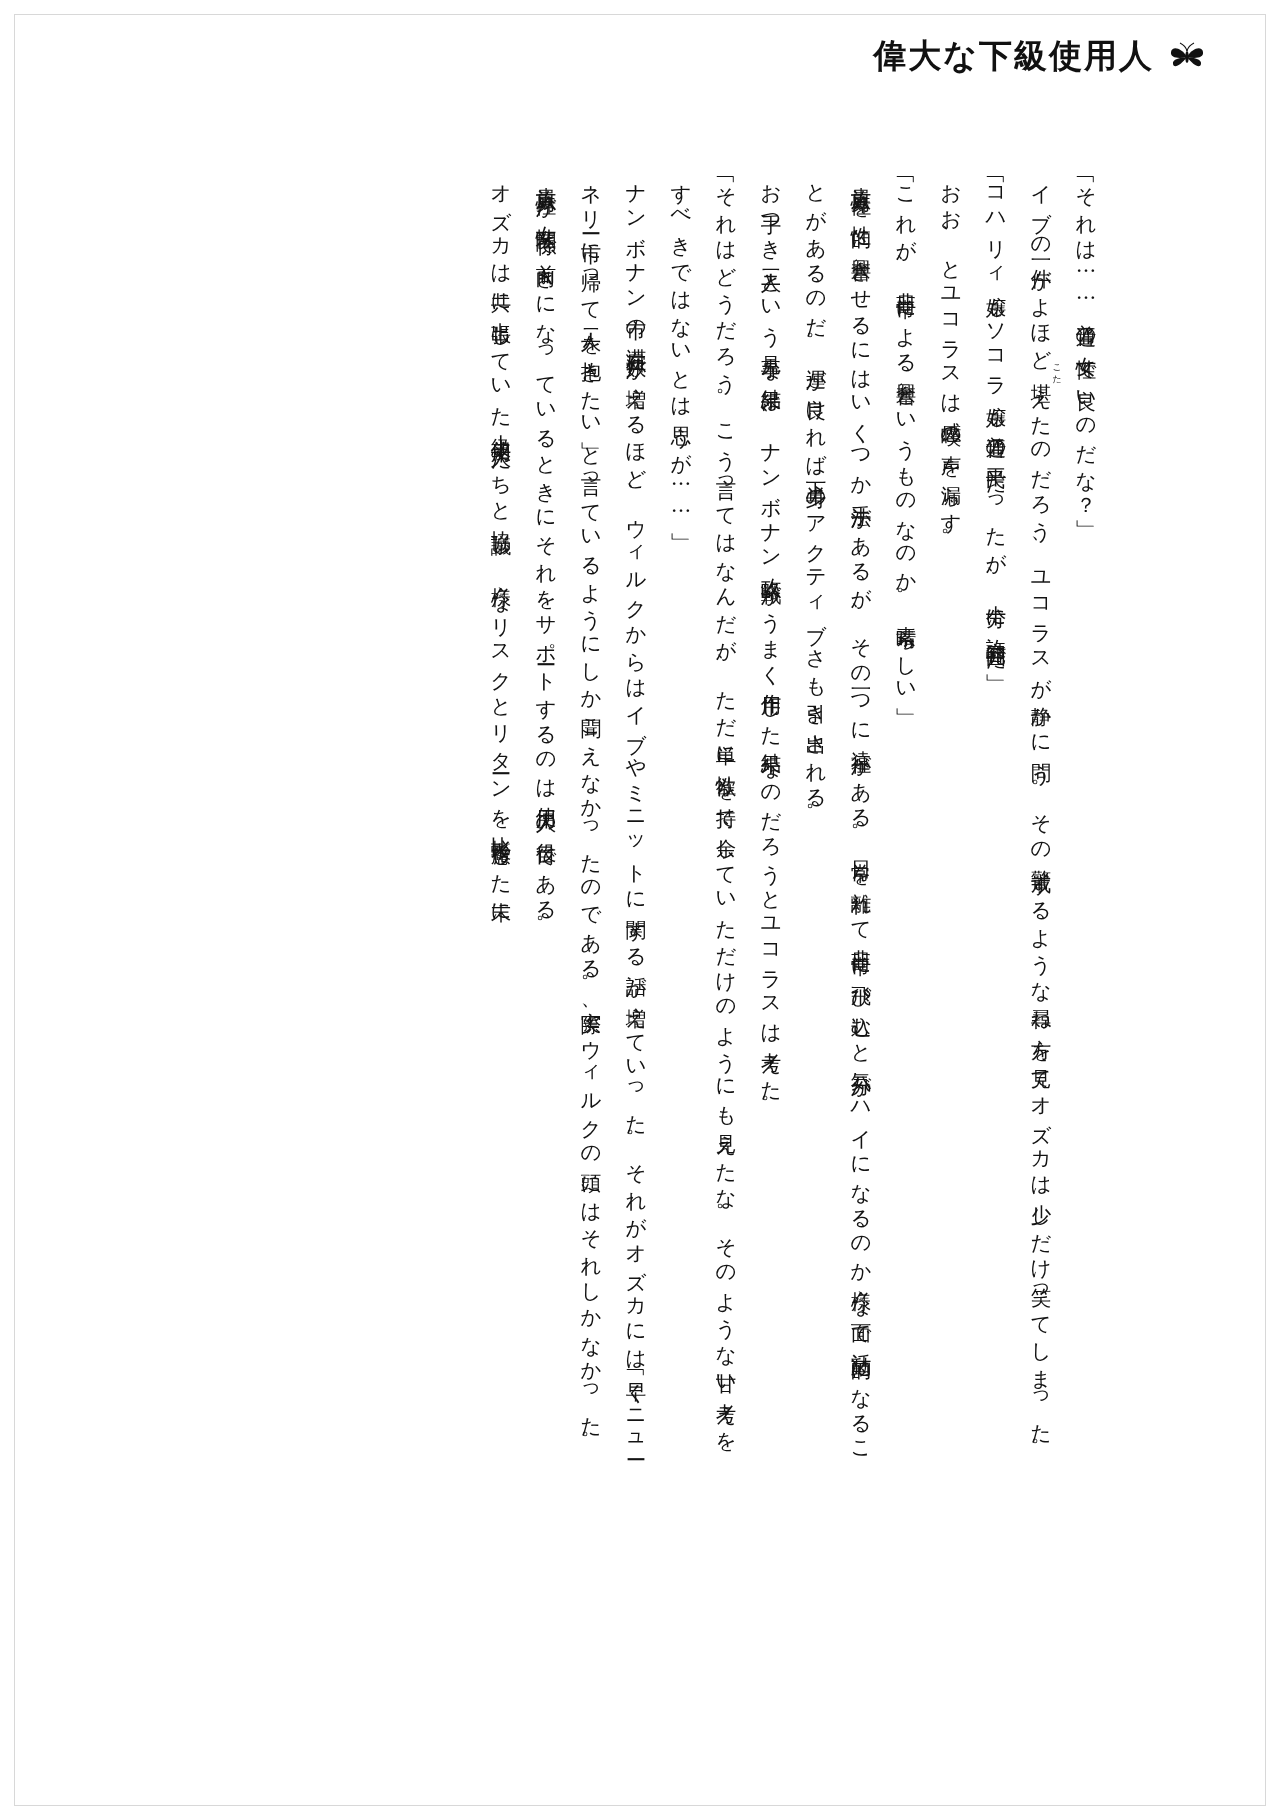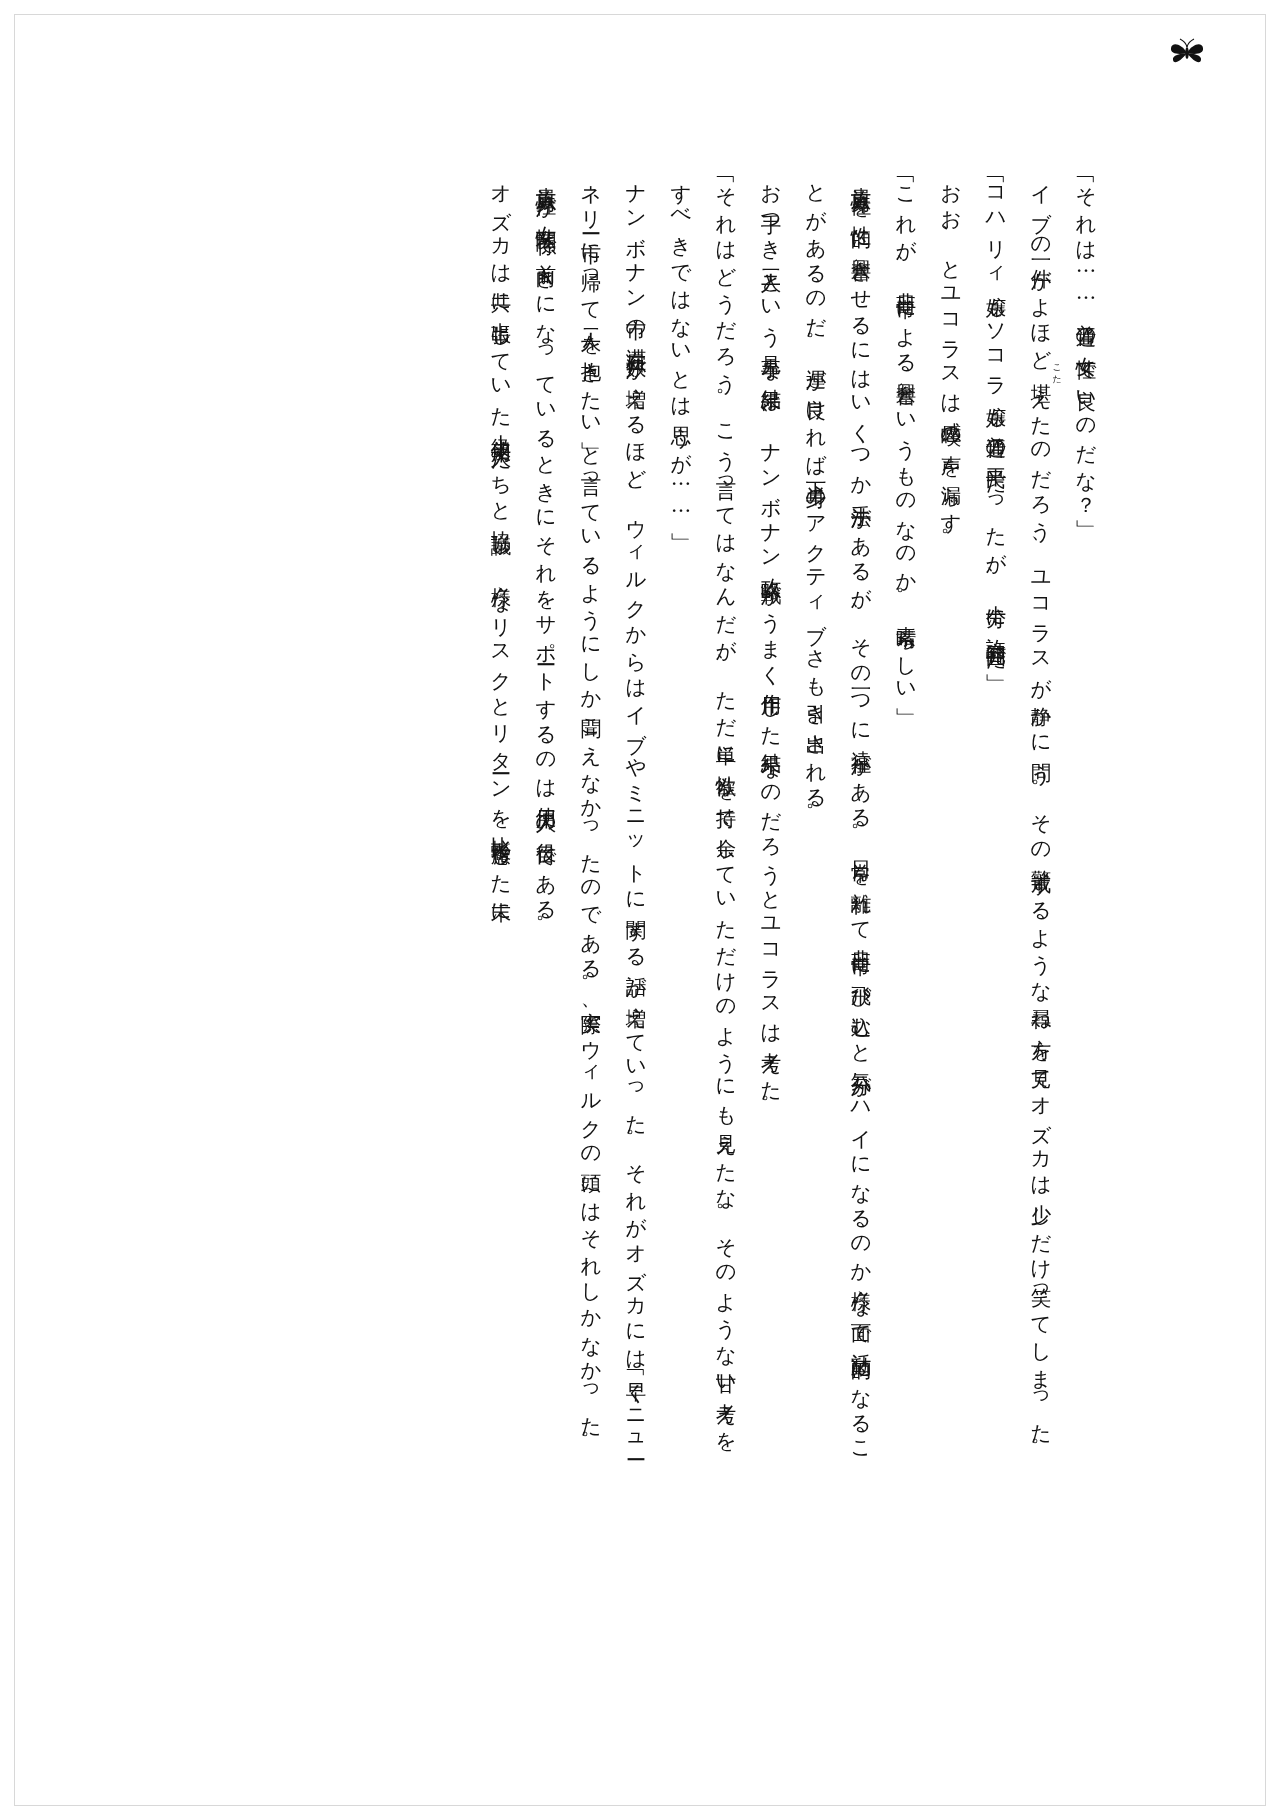--- a/index.html
+++ b/index.html
@@ -91,20 +91,21 @@
   }
 </style>
 </head>
 <body>
 
 <div class="page">
 
   <div class="page-frame"></div>
 
   <div class="header">
+    <div class="header-title">偉大な下級使用人</div>
     <span class="header-mark">
       <svg width="38" height="38" viewBox="0 0 38 38" xmlns="http://www.w3.org/2000/svg">
         <g fill="#111111">
           <path d="M19 19 C13 9, 4 8, 3 14 C2 20, 11 21, 19 19 Z"></path>
           <path d="M19 19 C25 9, 34 8, 35 14 C36 20, 27 21, 19 19 Z"></path>
           <path d="M19 19 C13 27, 6 31, 5 26 C4 21, 12 20, 19 19 Z"></path>
           <path d="M19 19 C25 27, 32 31, 33 26 C34 21, 26 20, 19 19 Z"></path>
           <ellipse cx="19" cy="19" rx="1.8" ry="6"></ellipse>
           <path d="M19 13 C18 9, 14 6, 12 5" stroke="#111111" stroke-width="1.1" fill="none"></path>
           <path d="M19 13 C20 9, 24 6, 26 5" stroke="#111111" stroke-width="1.1" fill="none"></path>

